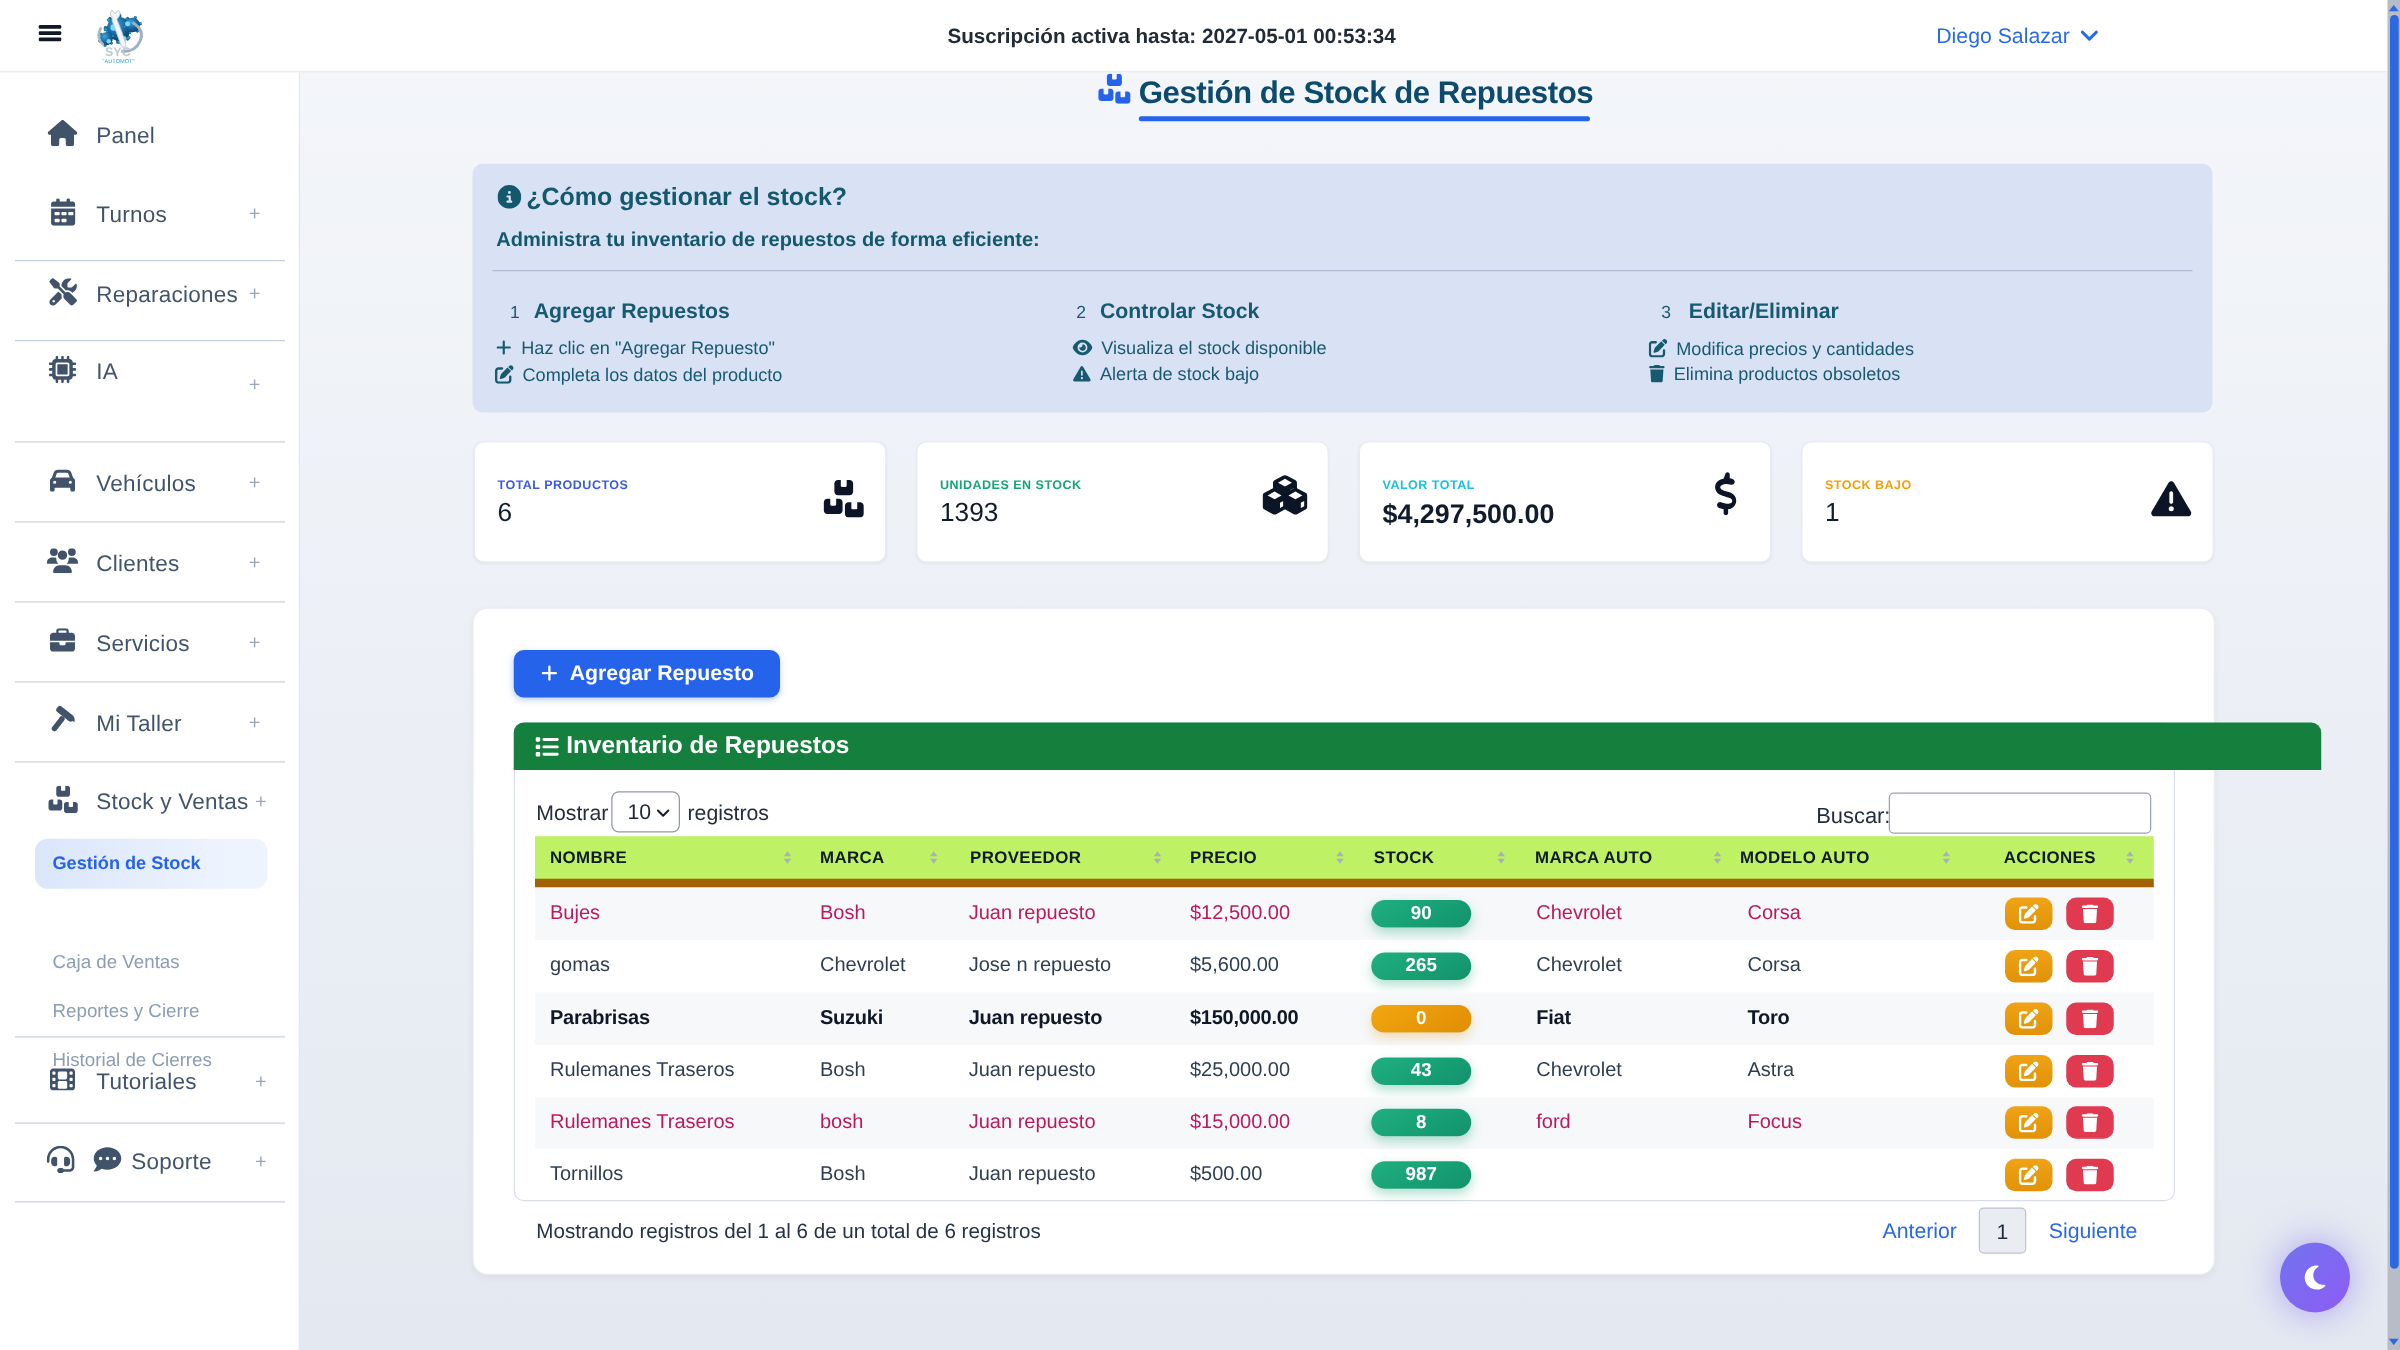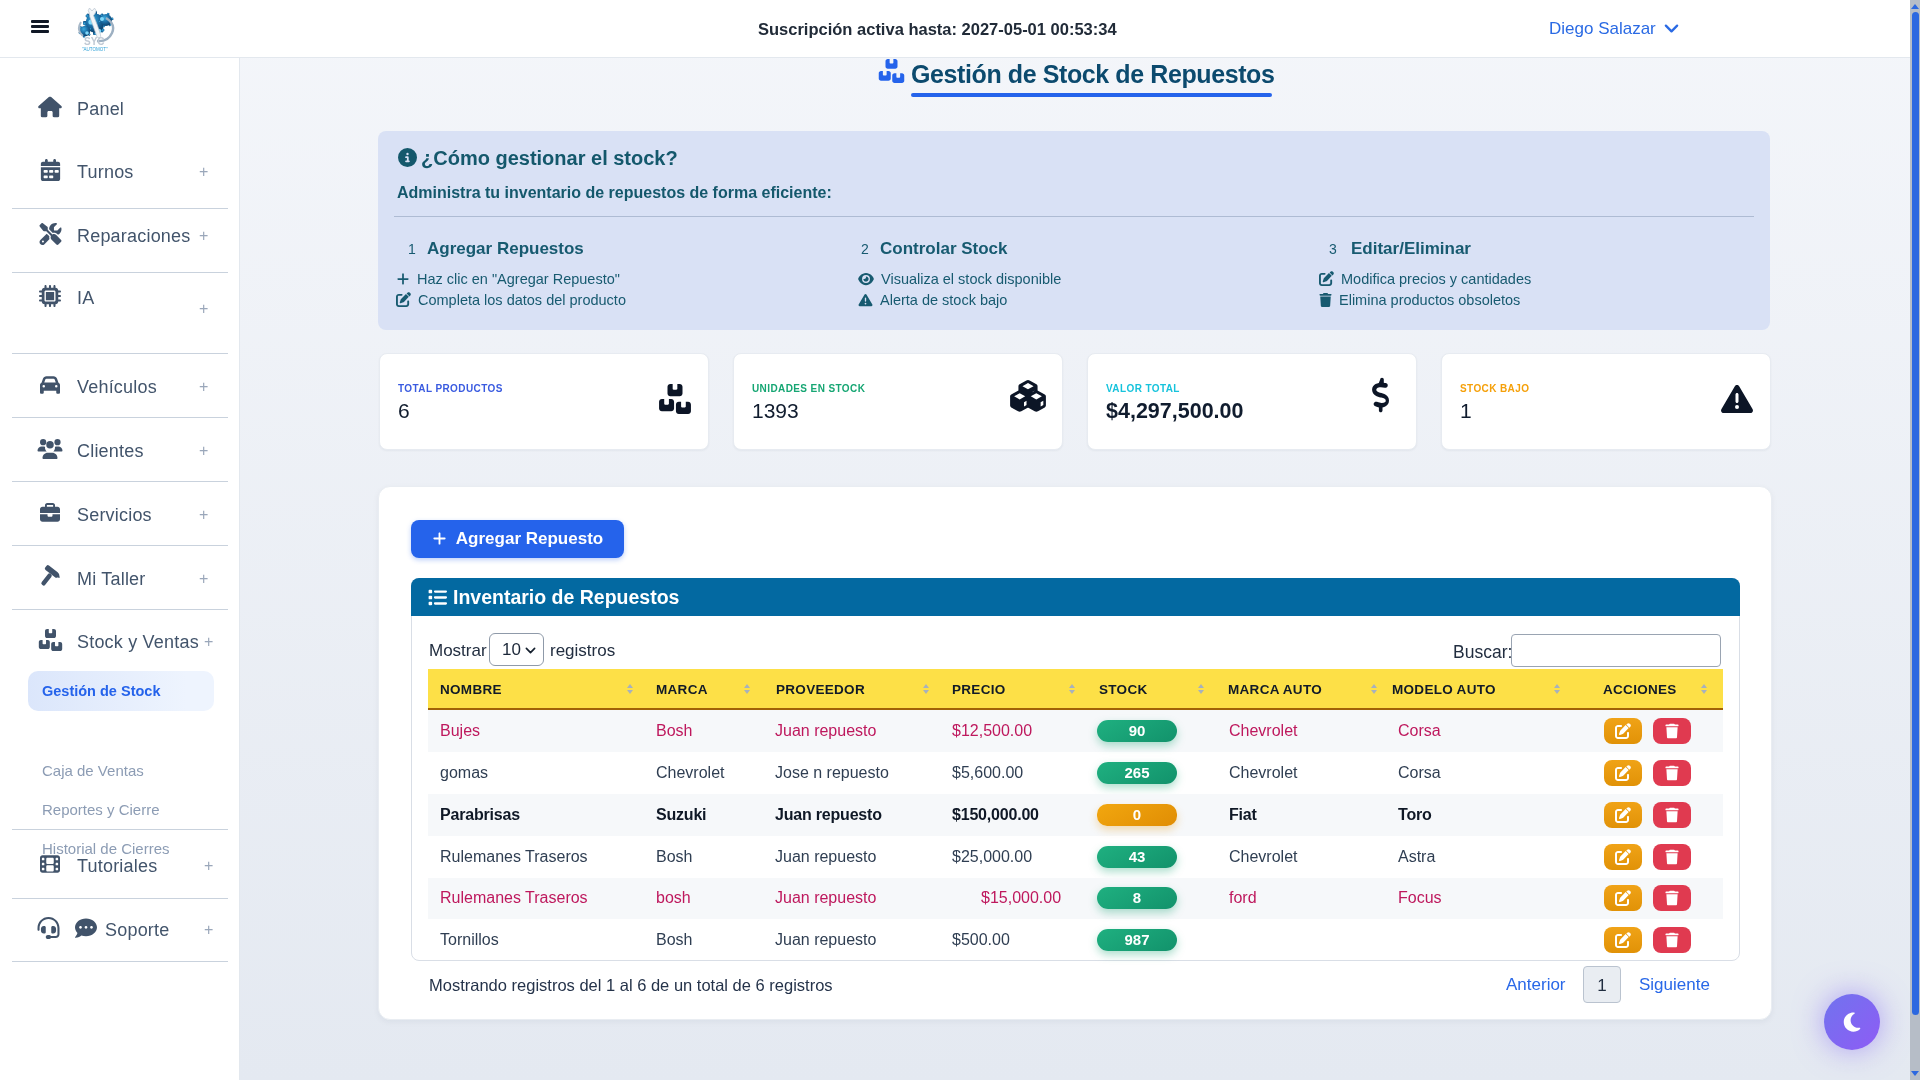--- a/index.html
+++ b/index.html
@@ -46,28 +46,28 @@
 
 .scard { position:absolute; top:353px; width:330px; height:97px; background:#fff; border:1px solid #e7ebf1; border-radius:8px; box-shadow:0 1px 2px rgba(20,30,55,.05); }
 .scard .lb { position:absolute; left:18px; top:29px; font-size:10px; font-weight:700; letter-spacing:.4px; }
 .scard .vl { position:absolute; left:18px; top:45px; font-size:21px; font-weight:400; color:#101c2e; }
 .scard .icw { position:absolute; right:17px; top:26px; }
 
 
 #bigcard { left:378px; top:486px; width:1394px; height:534px; background:#fff; border:1px solid #e9edf2; border-radius:12px; box-shadow:0 2px 6px rgba(20,30,55,.05); }
 #addbtn { left:411px; top:520px; width:213px; height:38px; background:#2563eb; border-radius:8px; color:#fff; font-size:17px; font-weight:700; text-align:center; line-height:38px; box-shadow:0 2px 5px rgba(37,99,235,.3); }
 #dtbox { left:411px; top:578px; width:1329px; height:383px; border:1px solid #d9dee6; border-radius:8px; }
-#dthead { left:411px; top:578px; width:1329px; height:38px; background:#0369a1; border-radius:8px 8px 0 0; color:#fff; }
+#dthead { left:411px; top:578px; width:1446px; height:38px; background:#15803d; border-radius:8px 8px 0 0; color:#fff; }
 #dthead .t { position:absolute; left:42px; top:50%; transform:translateY(-50%); font-size:19.5px; font-weight:700; }
 #dthead svg { position:absolute; left:16px; top:10px; }
 .ctrl { position:absolute; font-size:17px; color:#222e40; }
 #lensel { left:489px; top:633px; width:55px; height:33px; border:1px solid #8f9aa9; border-radius:6px; background:#fff; }
 #lensel span { position:absolute; left:12px; top:6px; font-size:17px; color:#1b2738; }
 #searchin { left:1511px; top:634px; width:210px; height:33px; border:1px solid #9aa4b2; border-radius:4px; background:#fff; }
-#thead-row { left:428px; top:669px; width:1295px; height:41px; background:#fde047; border-bottom:2px solid #a16207; }
+#thead-row { left:428px; top:669px; width:1295px; height:41px; background:#bef264; border-bottom:7px solid #a16207; }
 .th { position:absolute; top:50%; transform:translateY(-50%); font-size:13.5px; font-weight:700; color:#111a28; letter-spacing:.3px; }
 .caret { position:absolute; top:50%; transform:translate(-50%,-50%); width:8px; height:14px; }
 .caret:before, .caret:after { content:""; position:absolute; left:0; border-left:3.5px solid transparent; border-right:3.5px solid transparent; }
 .caret:before { top:2px; border-bottom:4.5px solid #a7b1bd; }
 .caret:after { bottom:2px; border-top:4.5px solid #a7b1bd; }
 .trow { position:absolute; left:428px; width:1295px; height:41.83px; }
 .trow.stripe { background:#f6f8fa; }
 .trow span { position:absolute; top:50%; transform:translateY(-50%); font-size:16px; white-space:nowrap; }
 .c-light span { color:#be185d; }
 .c-dark span { color:#2f3e52; }
@@ -462,21 +462,21 @@
   <div class="abtn r">
       <svg width="14" height="15" viewBox="0 0 448 512" fill="#fff">
         <path d="M135.2 17.7L128 32 32 32C14.3 32 0 46.3 0 64S14.3 96 32 96l384 0c17.7 0 32-14.3 32-32s-14.3-32-32-32l-96 0-7.2-14.3C307.4 6.8 296.3 0 284.2 0L163.8 0c-12.1 0-23.2 6.8-28.6 17.7zM416 128L32 128 53.2 467c1.6 25.3 22.6 45 47.9 45l245.8 0c25.3 0 46.3-19.7 47.9-45L416 128z"></path>
       </svg>
     </div>
 </div>
 <div class="trow stripe c-light" style="top:877.5px">
   <span style="left:12px">Rulemanes Traseros</span>
     <span style="left:228px">bosh</span>
     <span style="left:347px">Juan repuesto</span>
-    <span style="left:553px">$15,000.00</span>
+    <span style="left:524px">$15,000.00</span>
   <div class="badge g">8</div>
     <span style="left:801px">ford</span>
     <span style="left:970px">Focus</span>
   <div class="abtn y">
       <svg width="16" height="16" viewBox="0 0 512 512" fill="#fff">
         <path d="M471.6 21.7c-21.9-21.9-57.3-21.9-79.2 0L362.3 51.7l97.9 97.9 30.1-30.1c21.9-21.9 21.9-57.3 0-79.2L471.6 21.7zm-299.2 220c-6.1 6.1-10.8 13.6-13.5 21.9l-29.6 88.8c-2.9 8.6-.6 18.1 5.8 24.6s15.9 8.7 24.6 5.8l88.8-29.6c8.2-2.7 15.7-7.4 21.9-13.5L437.7 163.2 339.8 65.3 172.4 241.7zM96 64C43 64 0 107 0 160L0 416c0 53 43 96 96 96l256 0c53 0 96-43 96-96l0-96c0-17.7-14.3-32-32-32s-32 14.3-32 32l0 96c0 17.7-14.3 32-32 32L96 448c-17.7 0-32-14.3-32-32l0-256c0-17.7 14.3-32 32-32l96 0c17.7 0 32-14.3 32-32s-14.3-32-32-32L96 64z"></path>
       </svg>
     </div>
   <div class="abtn r">
       <svg width="14" height="15" viewBox="0 0 448 512" fill="#fff">

